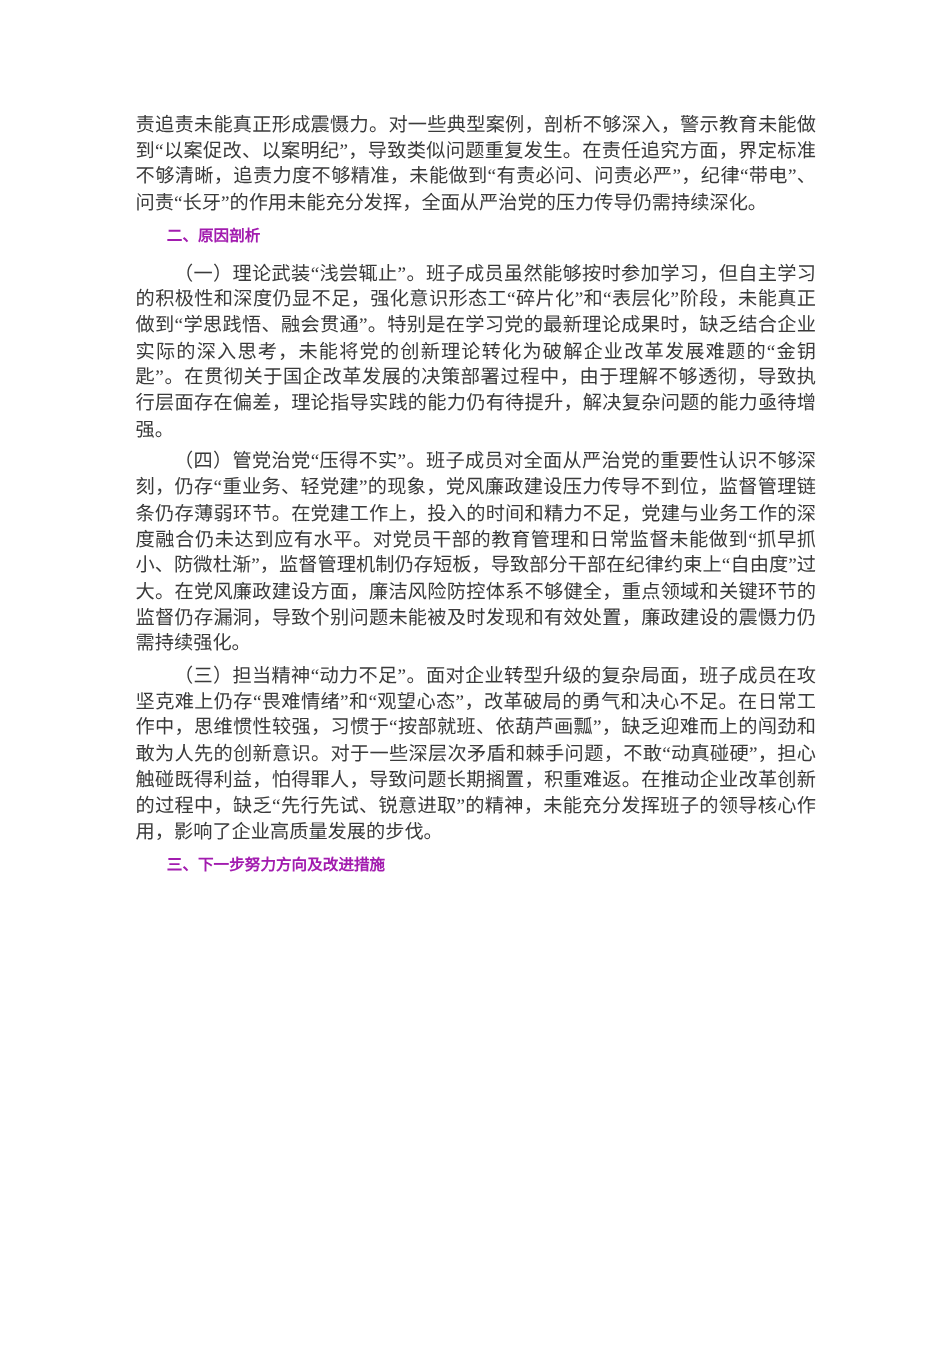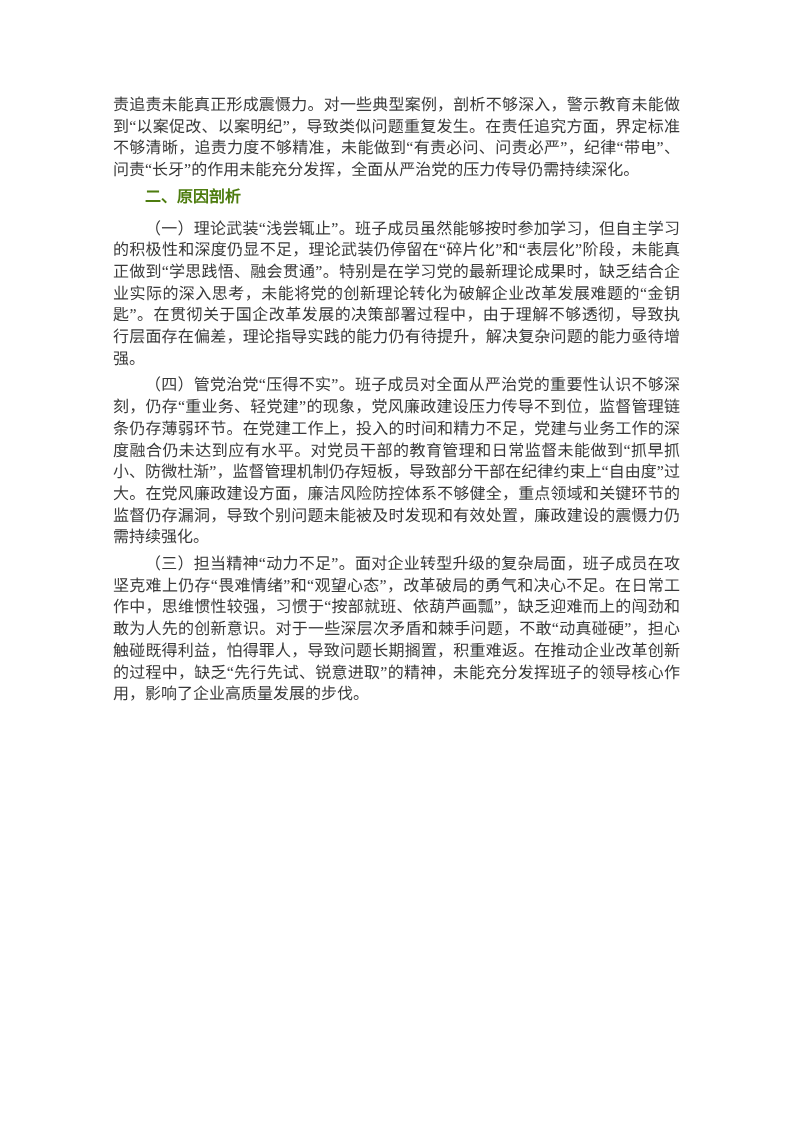--- a/index.html
+++ b/index.html
@@ -25,40 +25,41 @@
     text-align: justify;
     text-indent: 2em;
     margin: 0 0 5px 0;
     letter-spacing: 0;
   }
   .para.no-indent {
     text-indent: 0;
   }
   .heading {
     font-family: "Liberation Sans", "DejaVu Sans", sans-serif;
-    font-size: 16px;
+    font-size: 13px;
     font-weight: 700;
     line-height: 21.7px;
-    color: #4d7c0f;
+    color: #a21caf;
     text-indent: 2em;
     margin: 0 0 10px 0;
     letter-spacing: 0;
   }
 </style>
 </head>
 <body>
 
 <div class="page">
 
   <p class="para no-indent">责追责未能真正形成震慑力。对一些典型案例，剖析不够深入，警示教育未能做到“以案促改、以案明纪”，导致类似问题重复发生。在责任追究方面，界定标准不够清晰，追责力度不够精准，未能做到“有责必问、问责必严”，纪律“带电”、问责“长牙”的作用未能充分发挥，全面从严治党的压力传导仍需持续深化。</p>
 
   <h2 class="heading">二、原因剖析</h2>
 
-  <p class="para">（一）理论武装“浅尝辄止”。班子成员虽然能够按时参加学习，但自主学习的积极性和深度仍显不足，理论武装仍停留在“碎片化”和“表层化”阶段，未能真正做到“学思践悟、融会贯通”。特别是在学习党的最新理论成果时，缺乏结合企业实际的深入思考，未能将党的创新理论转化为破解企业改革发展难题的“金钥匙”。在贯彻关于国企改革发展的决策部署过程中，由于理解不够透彻，导致执行层面存在偏差，理论指导实践的能力仍有待提升，解决复杂问题的能力亟待增强。</p>
+  <p class="para">（一）理论武装“浅尝辄止”。班子成员虽然能够按时参加学习，但自主学习的积极性和深度仍显不足，强化意识形态工“碎片化”和“表层化”阶段，未能真正做到“学思践悟、融会贯通”。特别是在学习党的最新理论成果时，缺乏结合企业实际的深入思考，未能将党的创新理论转化为破解企业改革发展难题的“金钥匙”。在贯彻关于国企改革发展的决策部署过程中，由于理解不够透彻，导致执行层面存在偏差，理论指导实践的能力仍有待提升，解决复杂问题的能力亟待增强。</p>
 
 
   <p class="para">（四）管党治党“压得不实”。班子成员对全面从严治党的重要性认识不够深刻，仍存“重业务、轻党建”的现象，党风廉政建设压力传导不到位，监督管理链条仍存薄弱环节。在党建工作上，投入的时间和精力不足，党建与业务工作的深度融合仍未达到应有水平。对党员干部的教育管理和日常监督未能做到“抓早抓小、防微杜渐”，监督管理机制仍存短板，导致部分干部在纪律约束上“自由度”过大。在党风廉政建设方面，廉洁风险防控体系不够健全，重点领域和关键环节的监督仍存漏洞，导致个别问题未能被及时发现和有效处置，廉政建设的震慑力仍需持续强化。</p>
 
   <p class="para">（三）担当精神“动力不足”。面对企业转型升级的复杂局面，班子成员在攻坚克难上仍存“畏难情绪”和“观望心态”，改革破局的勇气和决心不足。在日常工作中，思维惯性较强，习惯于“按部就班、依葫芦画瓢”，缺乏迎难而上的闯劲和敢为人先的创新意识。对于一些深层次矛盾和棘手问题，不敢“动真碰硬”，担心触碰既得利益，怕得罪人，导致问题长期搁置，积重难返。在推动企业改革创新的过程中，缺乏“先行先试、锐意进取”的精神，未能充分发挥班子的领导核心作用，影响了企业高质量发展的步伐。</p>
 
+  <h2 class="heading">三、下一步努力方向及改进措施</h2>
 
 
 </div>
 
 </body></html>

